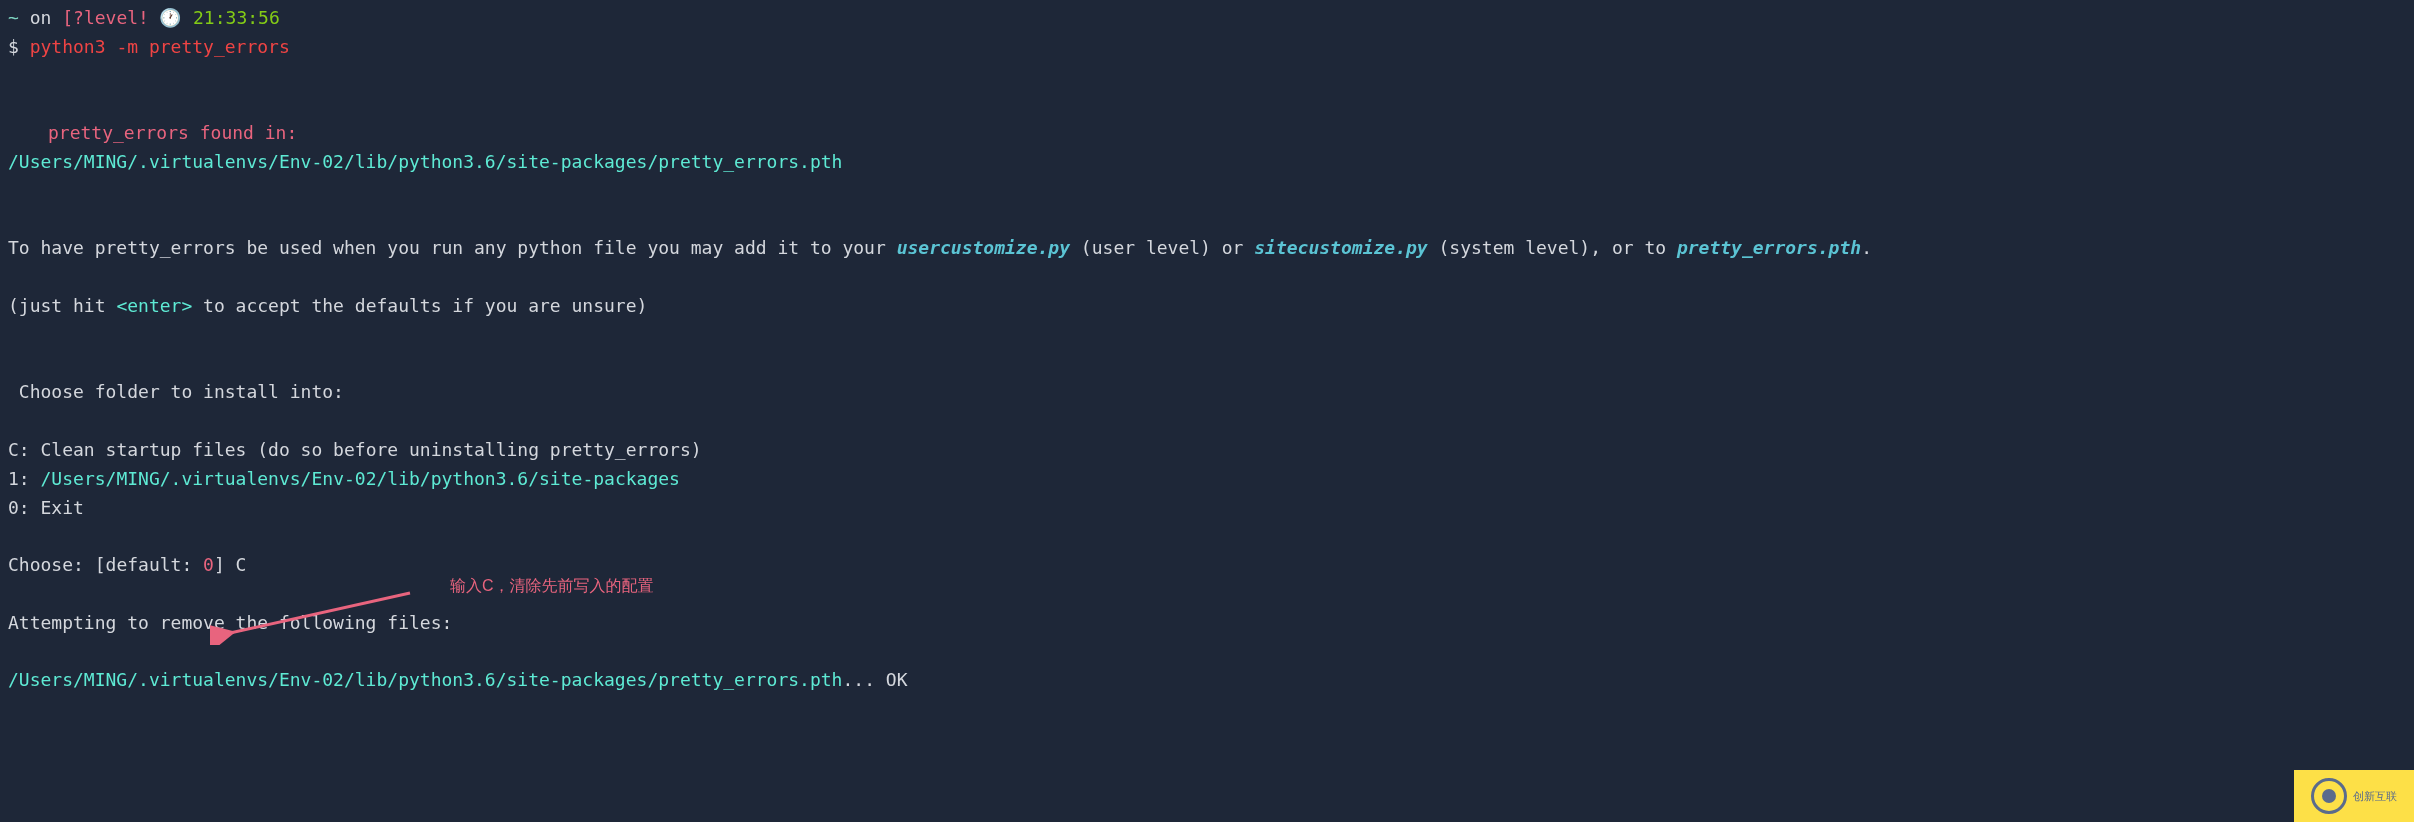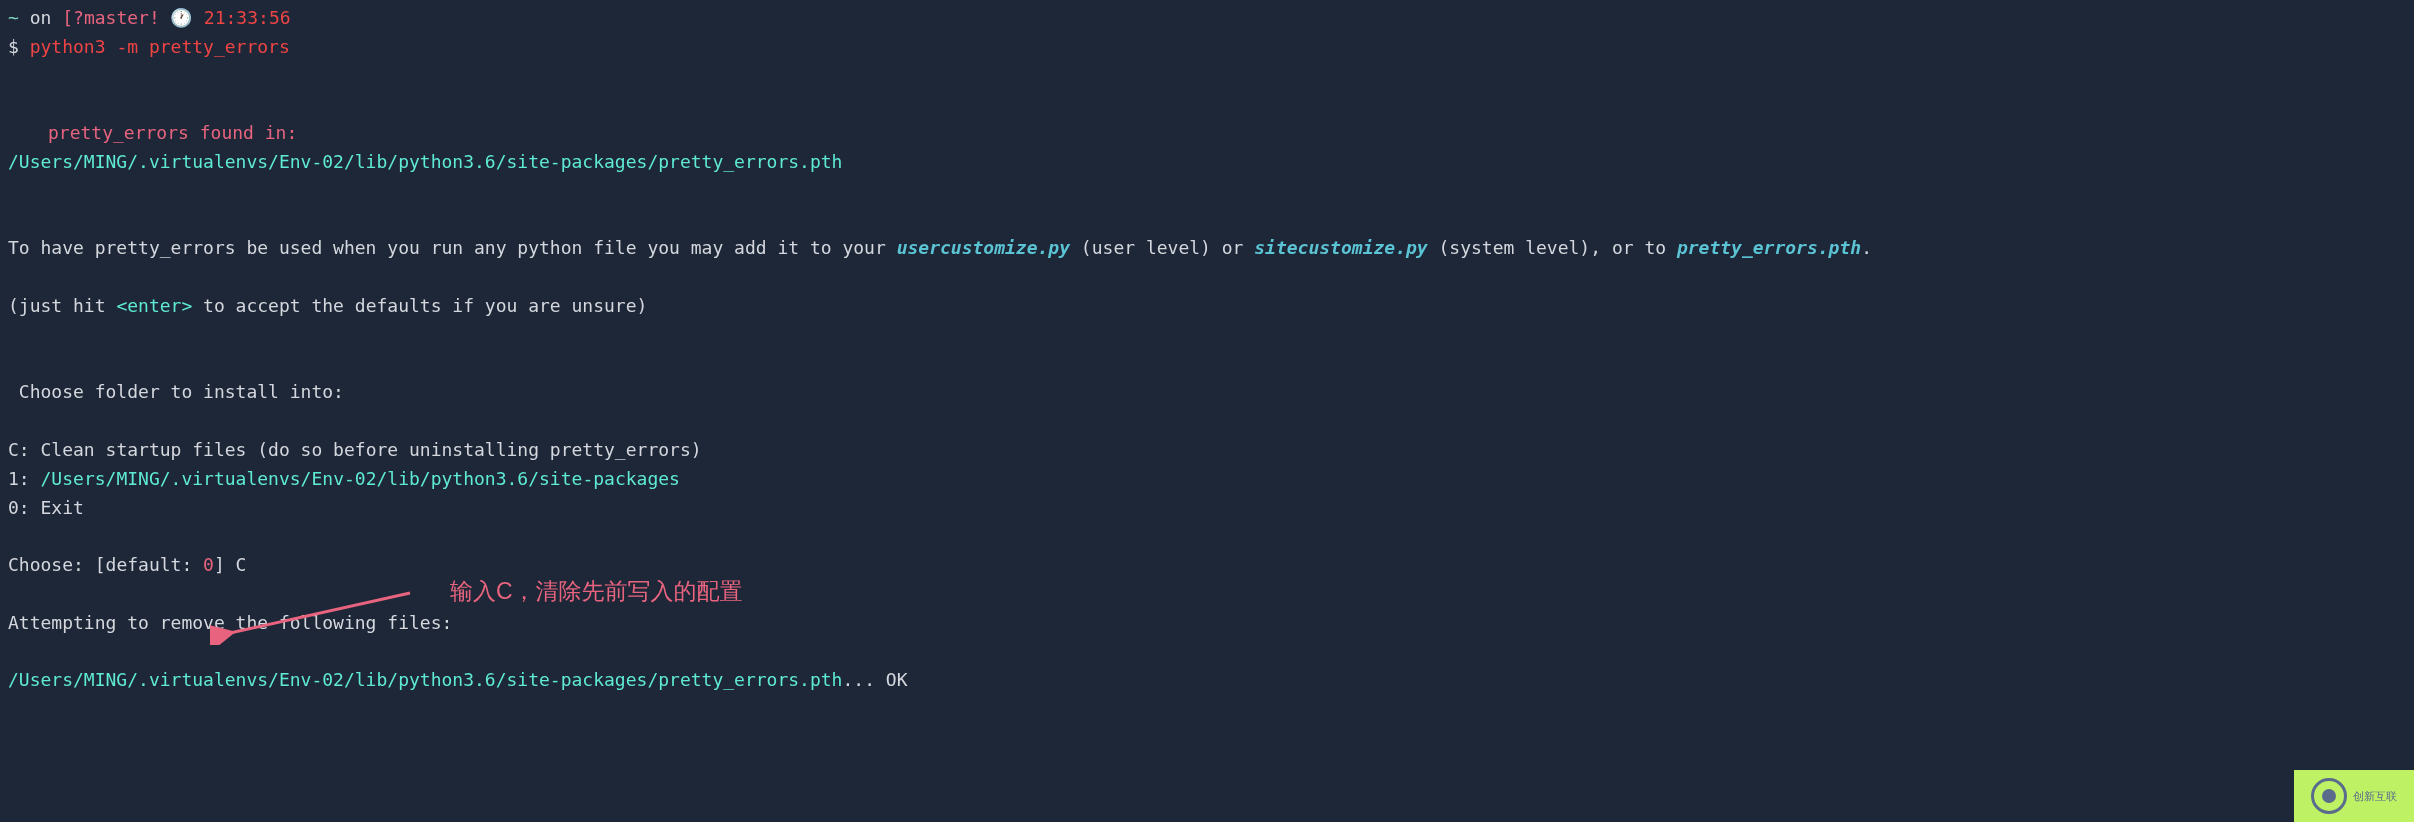--- a/index.html
+++ b/index.html
@@ -19,47 +19,47 @@
       position: relative;
       overflow: hidden;
     }
     .prompt-line {
       white-space: pre;
     }
     .tilde { color: #7dd3c0; }
     .on-text { color: #d4d7dd; }
     .branch-text { color: #e8647e; }
     .clock-icon { color: #a0a5b5; }
-    .time { color: #ef4444; margin-top: 40px; }
+    .time { color: #84cc16; margin-top: 40px; }
     .dollar { color: #d4d7dd; }
     .command { color: #ef4444; }
     .red-text { color: #e8647e; margin-left: 40px; }
     .cyan-text { color: #5eead4; }
     .bold-cyan { color: #5bc4d4; font-weight: bold; font-style: italic; }
     .normal { color: #d4d7dd; }
     .line { white-space: pre; }
     .option-zero { color: #e8647e; }
     
     .annotation {
       position: absolute;
       color: #e8647e;
       font-family: 'Microsoft YaHei', 'PingFang SC', sans-serif;
-      font-size: 23px;
+      font-size: 16px;
       font-weight: 500;
     }
     .arrow-svg {
       position: absolute;
     }
     .watermark {
       position: absolute;
       bottom: 0;
       right: 0;
       width: 120px;
       height: 52px;
-      background: #bef264;
+      background: #fde047;
       display: flex;
       align-items: center;
       justify-content: center;
       gap: 6px;
     }
     .watermark-circle {
       width: 36px;
       height: 36px;
       border: 3px solid #5a6b8c;
       border-radius: 50%;
@@ -78,21 +78,21 @@
     .watermark-text {
       font-size: 11px;
       color: #5a6b8c;
       font-family: sans-serif;
       line-height: 1.1;
     }
   </style>
 </head>
 <body>
 
-<div class="prompt-line"><span class="tilde">~</span><span class="on-text"> on </span><span class="branch-text"><span>[?</span><span>master!</span></span> <span class="clock-icon">🕐</span> <span class="time">21:33:56</span></div>
+<div class="prompt-line"><span class="tilde">~</span><span class="on-text"> on </span><span class="branch-text"><span>[?</span><span>level!</span></span> <span class="clock-icon">🕐</span> <span class="time">21:33:56</span></div>
 
 <div class="prompt-line"><span class="dollar">$</span><span class="command"> python3 -m pretty_errors</span></div>
 
 <div class="line">&nbsp;</div>
 <div class="line">&nbsp;</div>
 
 <div class="line"><span class="red-text">pretty_errors found in:</span></div>
 <div class="line"><span class="cyan-text">/Users/MING/.virtualenvs/Env-02/lib/python3.6/site-packages/pretty_errors.pth</span></div>
 
 <div class="line">&nbsp;</div>

